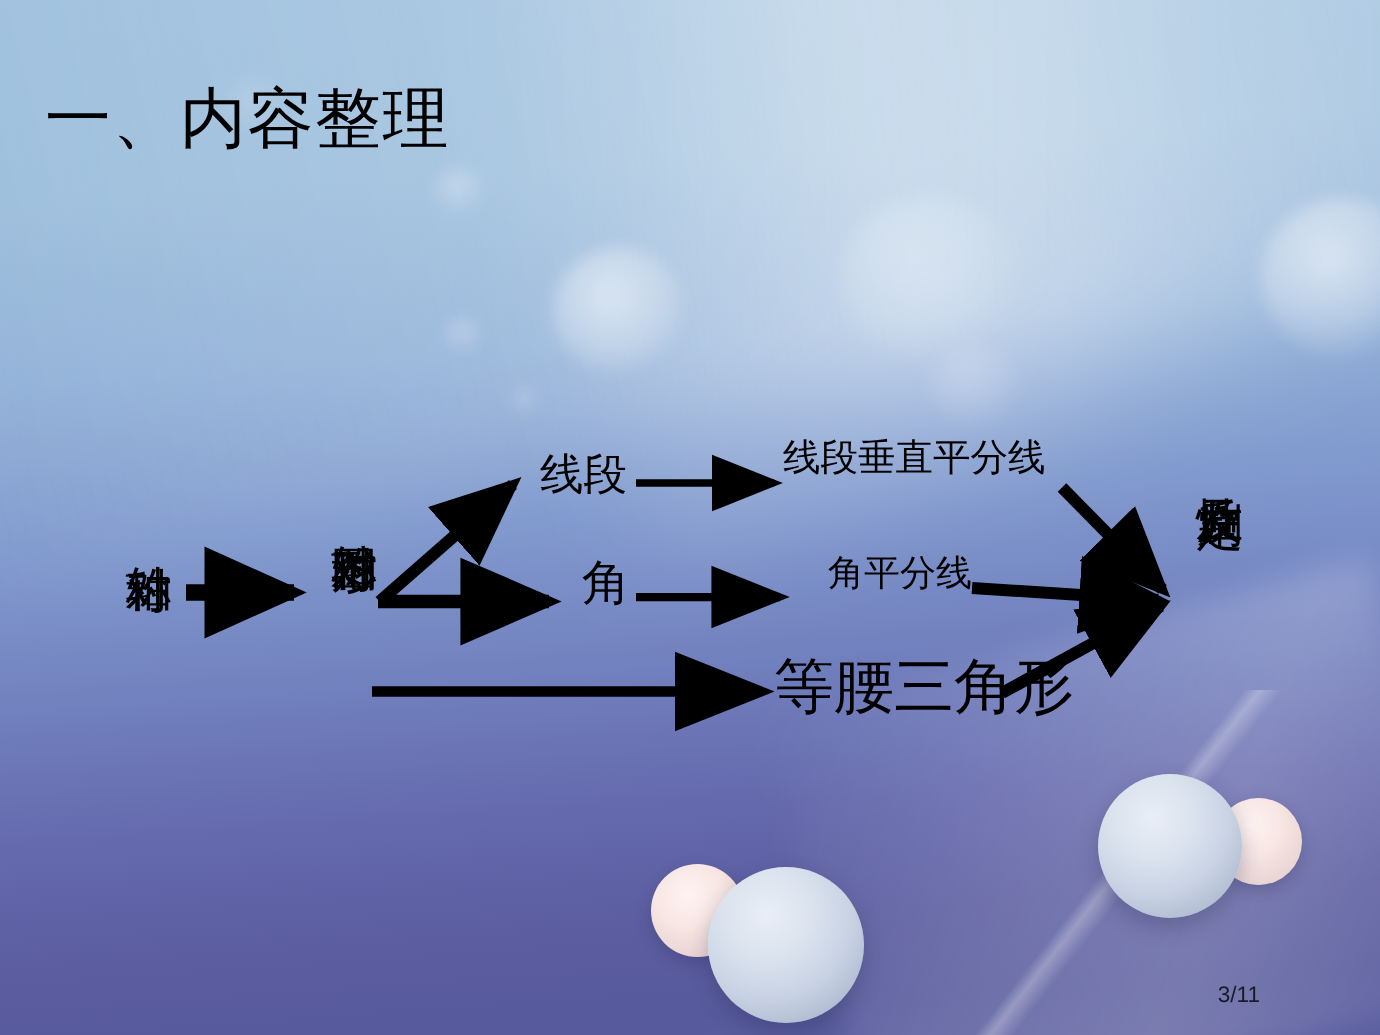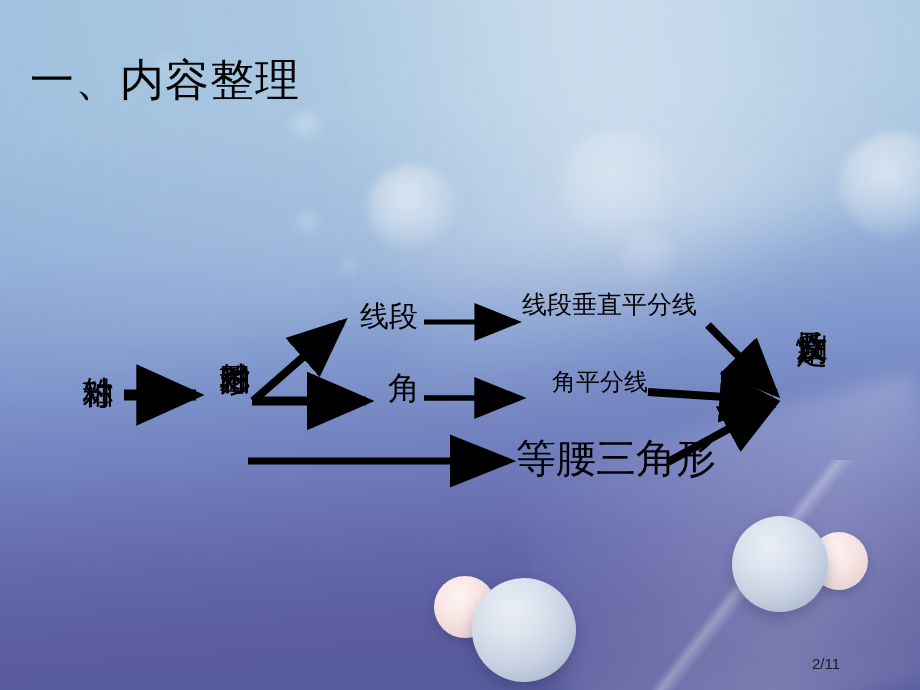--- a/index.html
+++ b/index.html
@@ -219,15 +219,15 @@
   <div id="node-angle" class="node">角</div>
 
   <div id="node-perp-bisector" class="node">线段垂直平分线</div>
 
   <div id="node-angle-bisect" class="node">角平分线</div>
 
   <div id="node-isosceles" class="node">等腰三角形</div>
 
   <div id="node-property" class="node vertical">性质及判定</div>
 
-  <div class="page-number">2/11</div>
+  <div class="page-number">3/11</div>
 
 </div>
 
 </body></html>

